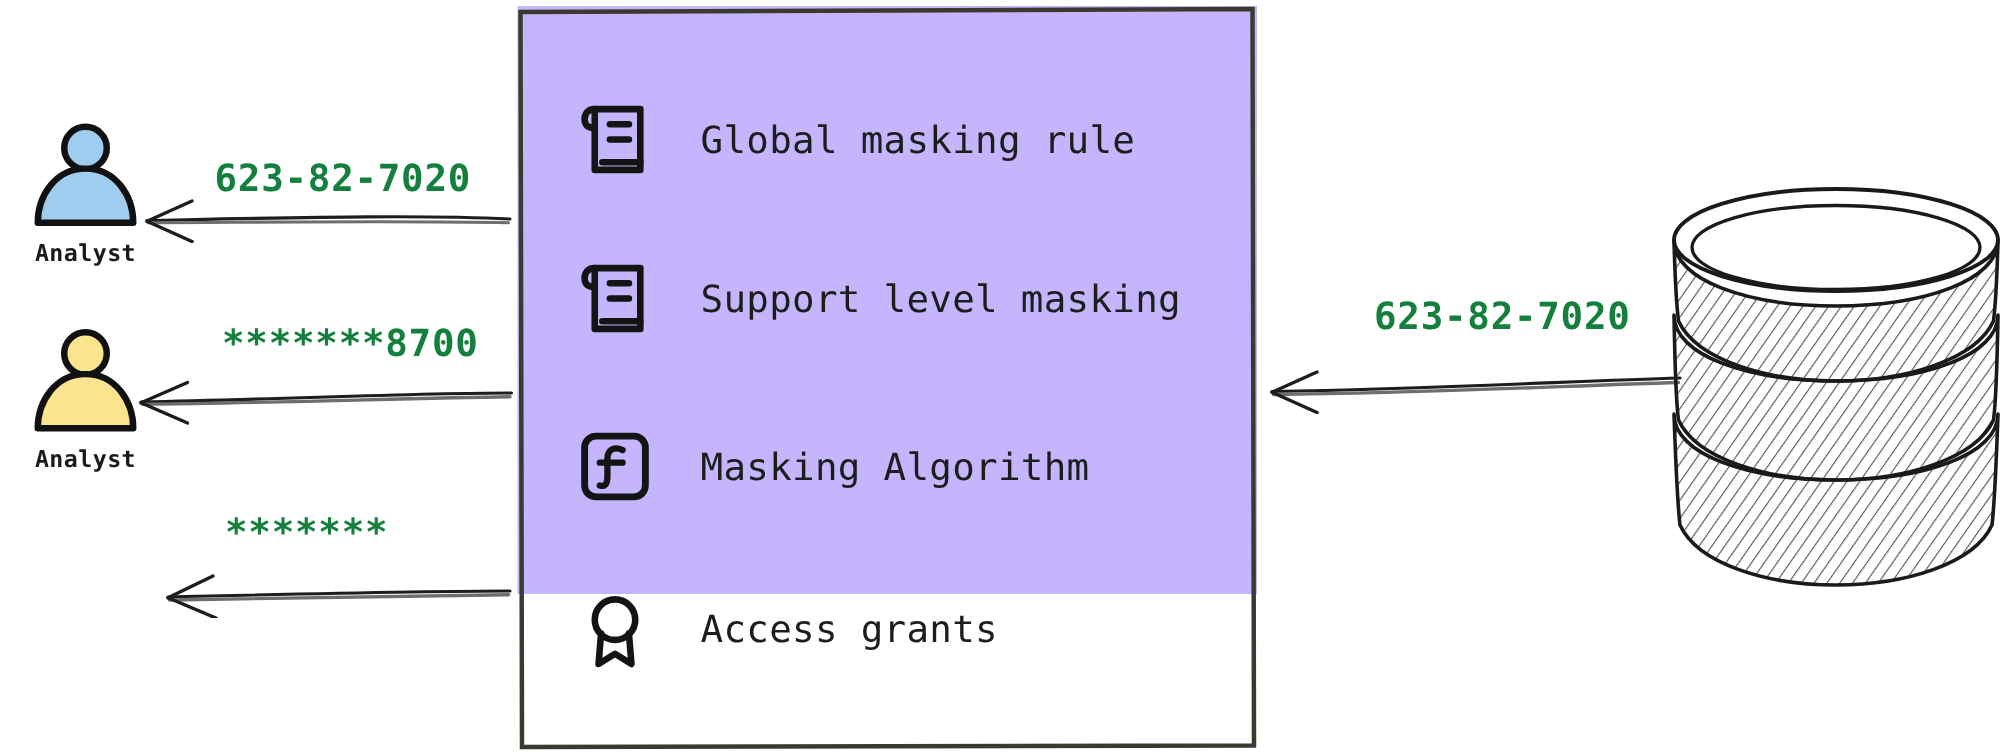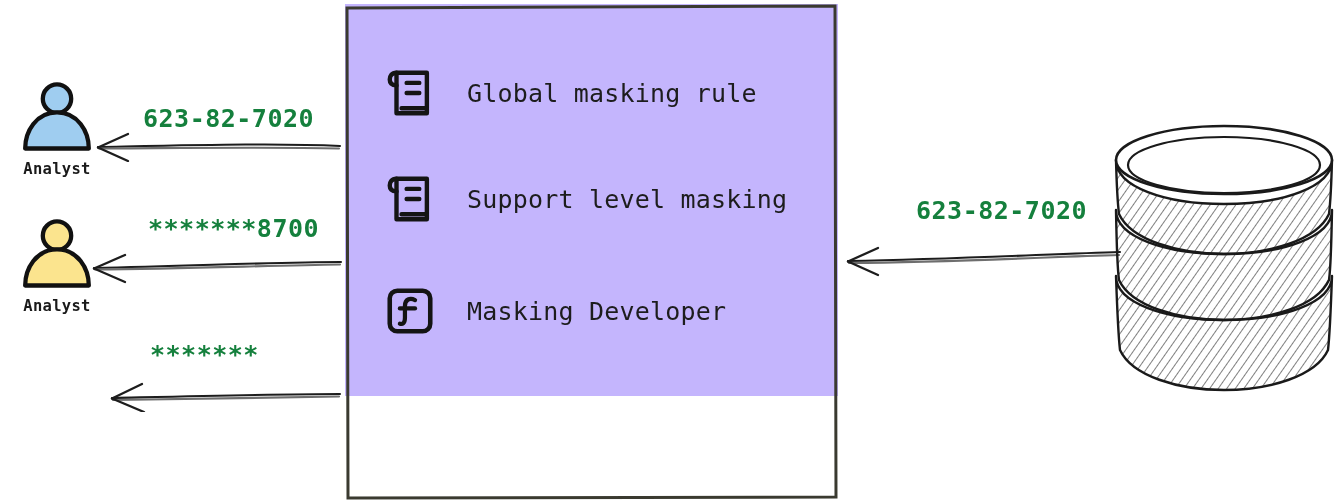--- a/index.html
+++ b/index.html
@@ -190,23 +190,30 @@
         </svg>
         <div class="policy-text">Support level masking</div>
       </div>
 
       <div class="policy-row" style="top:280px;">
         <svg class="policy-icon" viewBox="0 0 64 64">
           <rect x="8" y="8" width="48" height="48" rx="9" ry="9" fill="none" stroke="#141414" stroke-width="5.4"></rect>
           <path d="M38 19 C32 16 26 18 26 26 L26 40 C26 47 23 48 20 47" fill="none" stroke="#141414" stroke-width="5" stroke-linecap="round"></path>
           <path d="M20 29 L38 29" fill="none" stroke="#141414" stroke-width="5" stroke-linecap="round"></path>
         </svg>
-        <div class="policy-text">Masking Developer</div>
-      </div>
-
+        <div class="policy-text">Masking Algorithm</div>
+      </div>
+
+      <div class="policy-row" style="top:388px;">
+        <svg class="policy-icon" viewBox="0 0 64 64">
+          <circle cx="32" cy="25" r="16" fill="none" stroke="#141414" stroke-width="5.2"></circle>
+          <path d="M21 36 L19 60 L32 52 L45 60 L43 36" fill="none" stroke="#141414" stroke-width="5.2" stroke-linejoin="round" stroke-linecap="round"></path>
+        </svg>
+        <div class="policy-text">Access grants</div>
+      </div>
 
     </div>
   </div>
 
   <div class="arrow-wrap" style="left:840px; top:230px; width:285px; height:62px;">
     <svg width="285" height="62" viewBox="0 0 285 62">
       <path d="M280 22 C210 24 120 29 8 31" fill="none" stroke="#1d1d1d" stroke-width="2.1" stroke-linecap="round"></path>
       <path d="M279 25 C206 27 118 32 9 33" fill="none" stroke="#6e6e6e" stroke-width="2.2" stroke-linecap="round"></path>
       <path d="M8 31.5 L38 18" fill="none" stroke="#1d1d1d" stroke-width="2.3" stroke-linecap="round"></path>
       <path d="M8 31.5 L38 45" fill="none" stroke="#1d1d1d" stroke-width="2.3" stroke-linecap="round"></path>

